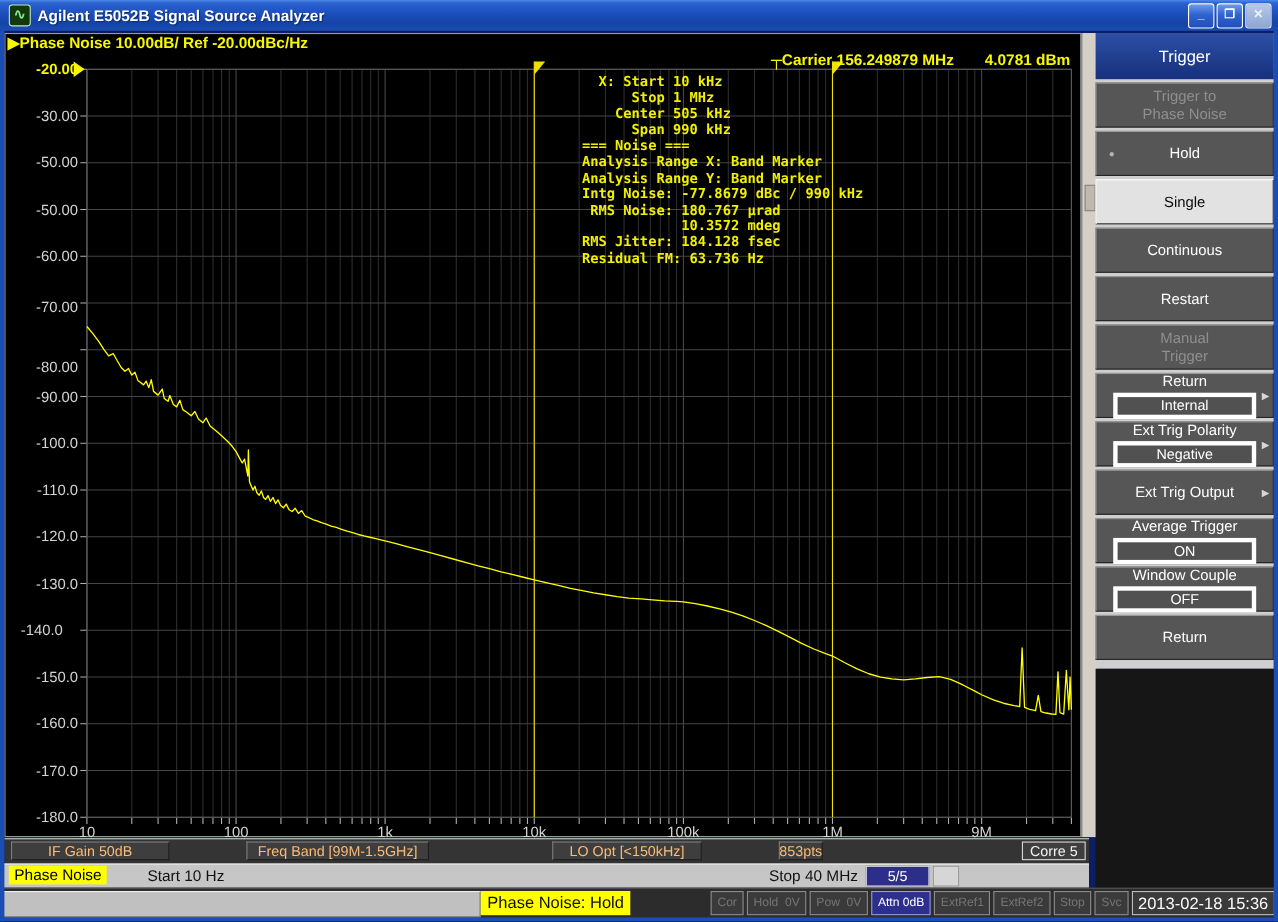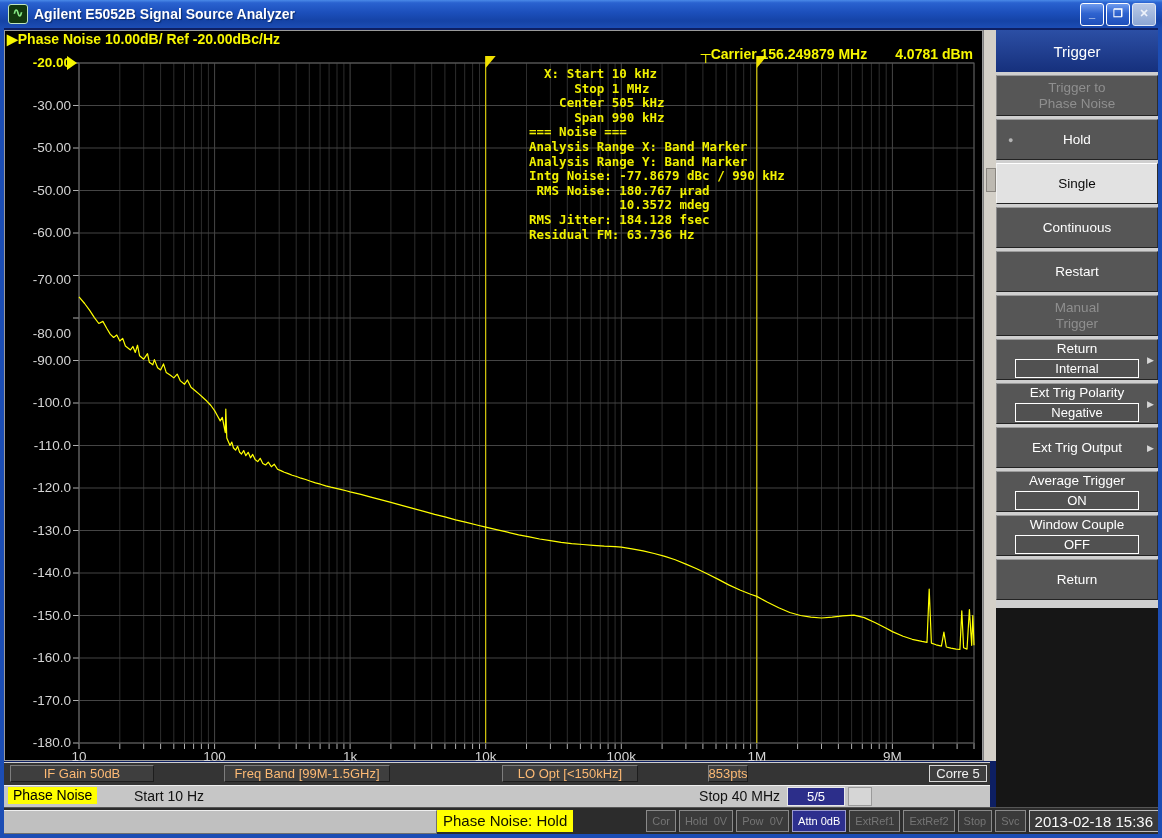--- a/index.html
+++ b/index.html
@@ -44,21 +44,21 @@
     border-top:1px solid #9c9c9c;border-left:1px solid #8a8a8a;
     border-right:1px solid #2c2c2c;border-bottom:1px solid #232323;
     display:flex;flex-direction:column;align-items:center;justify-content:center;
     height:41px;box-sizing:border-box;white-space:pre-line;text-align:center;line-height:16px;}
   .mbtn.disabled{color:#8f8f8f;}
   .mbtn.hilite{background:#e2e2e2;color:#0a0a0a;border-top-color:#fff;border-left-color:#f2f2f2;}
   .mbtn .bullet{position:absolute;left:11px;top:50%;transform:translateY(-50%);
     font-size:9px;color:#b4b4b4;}
   .mbtn .arrow{position:absolute;right:3px;top:50%;transform:translateY(-50%);
     font-size:9px;color:#d6d6d6;}
-  .mbtn .vbox{margin-top:2px;width:122px;height:17px;border:1px solid #ffffff;background:#515151;
+  .mbtn .vbox{margin-top:2px;width:122px;height:17px;border:4px solid #ffffff;background:#515151;
     font-size:13px;display:flex;align-items:center;justify-content:center;}
   #menu-below{position:absolute;left:996px;top:608px;width:166px;height:230px;background:#161616;}
   
   #bar1{position:absolute;left:4px;top:762px;width:986px;height:22px;background:#343434;
     border-top:1px solid #cfcfcf;border-bottom:1px solid #111;}
   .b1seg{position:absolute;top:2px;height:17px;background:#3e3e3e;color:#fdba74;font-size:13px;
     border:1px solid;border-color:#7d7d7d #1d1d1d #1d1d1d #7d7d7d;
     display:flex;align-items:center;justify-content:center;box-sizing:border-box;}
   .b1seg.bright{border-color:#d8d8d8;color:#f2f2f2;}
   
@@ -290,21 +290,21 @@
         <div class="ylab" style="left: 0px; top: 109px;">-50.00</div>
         <div class="ylab" style="left: 0px; top: 151.5px;">-50.00</div>
         <div class="ylab" style="left: 0px; top: 194px;">-60.00</div>
         <div class="ylab" style="left: 0px; top: 241px;">-70.00</div>
         <div class="ylab" style="left: 0px; top: 279px; margin-top: 16px;">-80.00</div>
         <div class="ylab" style="left: 0px; top: 321.5px;">-90.00</div>
         <div class="ylab" style="left: 0px; top: 364px;">-100.0</div>
         <div class="ylab" style="left: 0px; top: 406.5px;">-110.0</div>
         <div class="ylab" style="left: 0px; top: 449px;">-120.0</div>
         <div class="ylab" style="left: 0px; top: 491.5px;">-130.0</div>
-        <div class="ylab" style="left: 0px; top: 534px;">-140.0</div>
+        <div class="ylab" style="left: 0px; top: 534px; text-align: center;">-140.0</div>
         <div class="ylab" style="left: 0px; top: 576.5px;">-150.0</div>
         <div class="ylab" style="left: 0px; top: 619px;">-160.0</div>
         <div class="ylab" style="left: 0px; top: 661.5px;">-170.0</div>
         <div class="ylab" style="left: 0px; top: 704px;">-180.0</div>
       </div>
     <div id="xlabels">
         <div class="xlab" style="left: 74px; top: 718px;">10</div>
         <div class="xlab" style="left: 209.564px; top: 718px;">100</div>
         <div class="xlab" style="left: 345.127px; top: 718px;">1k</div>
         <div class="xlab" style="left: 480.691px; top: 718px;">10k</div>

